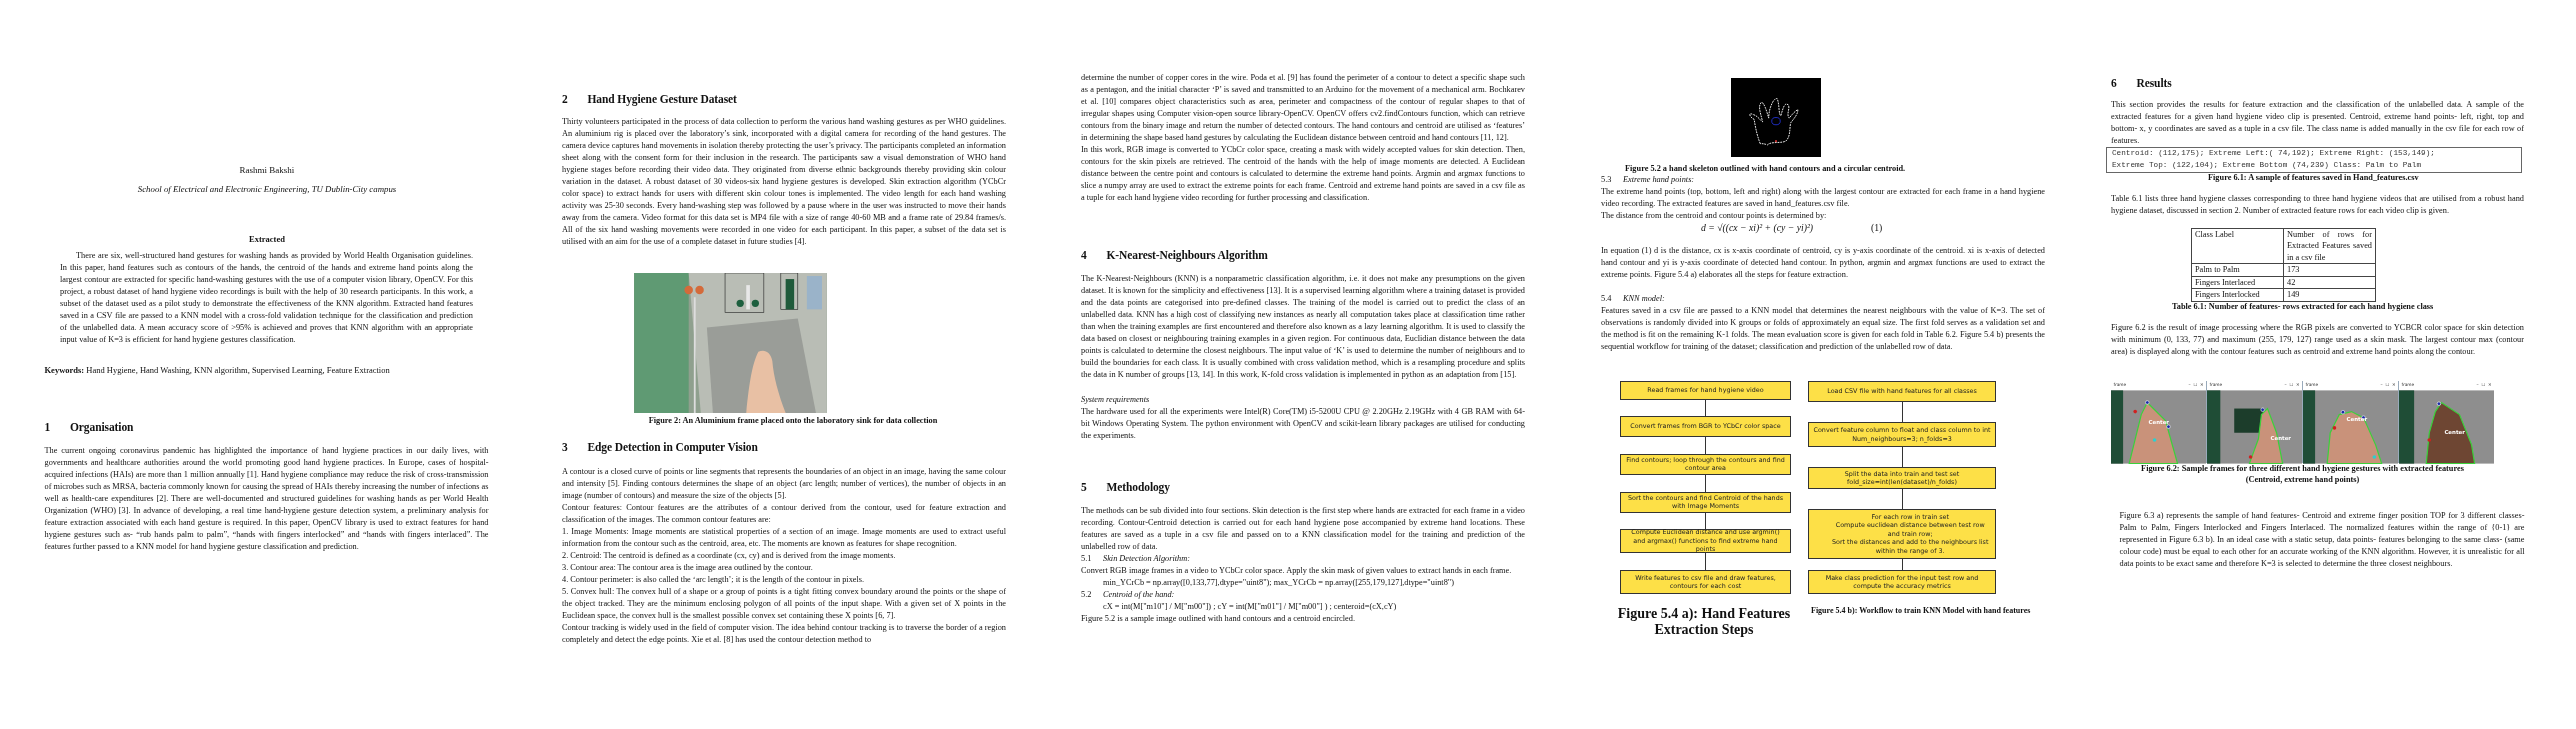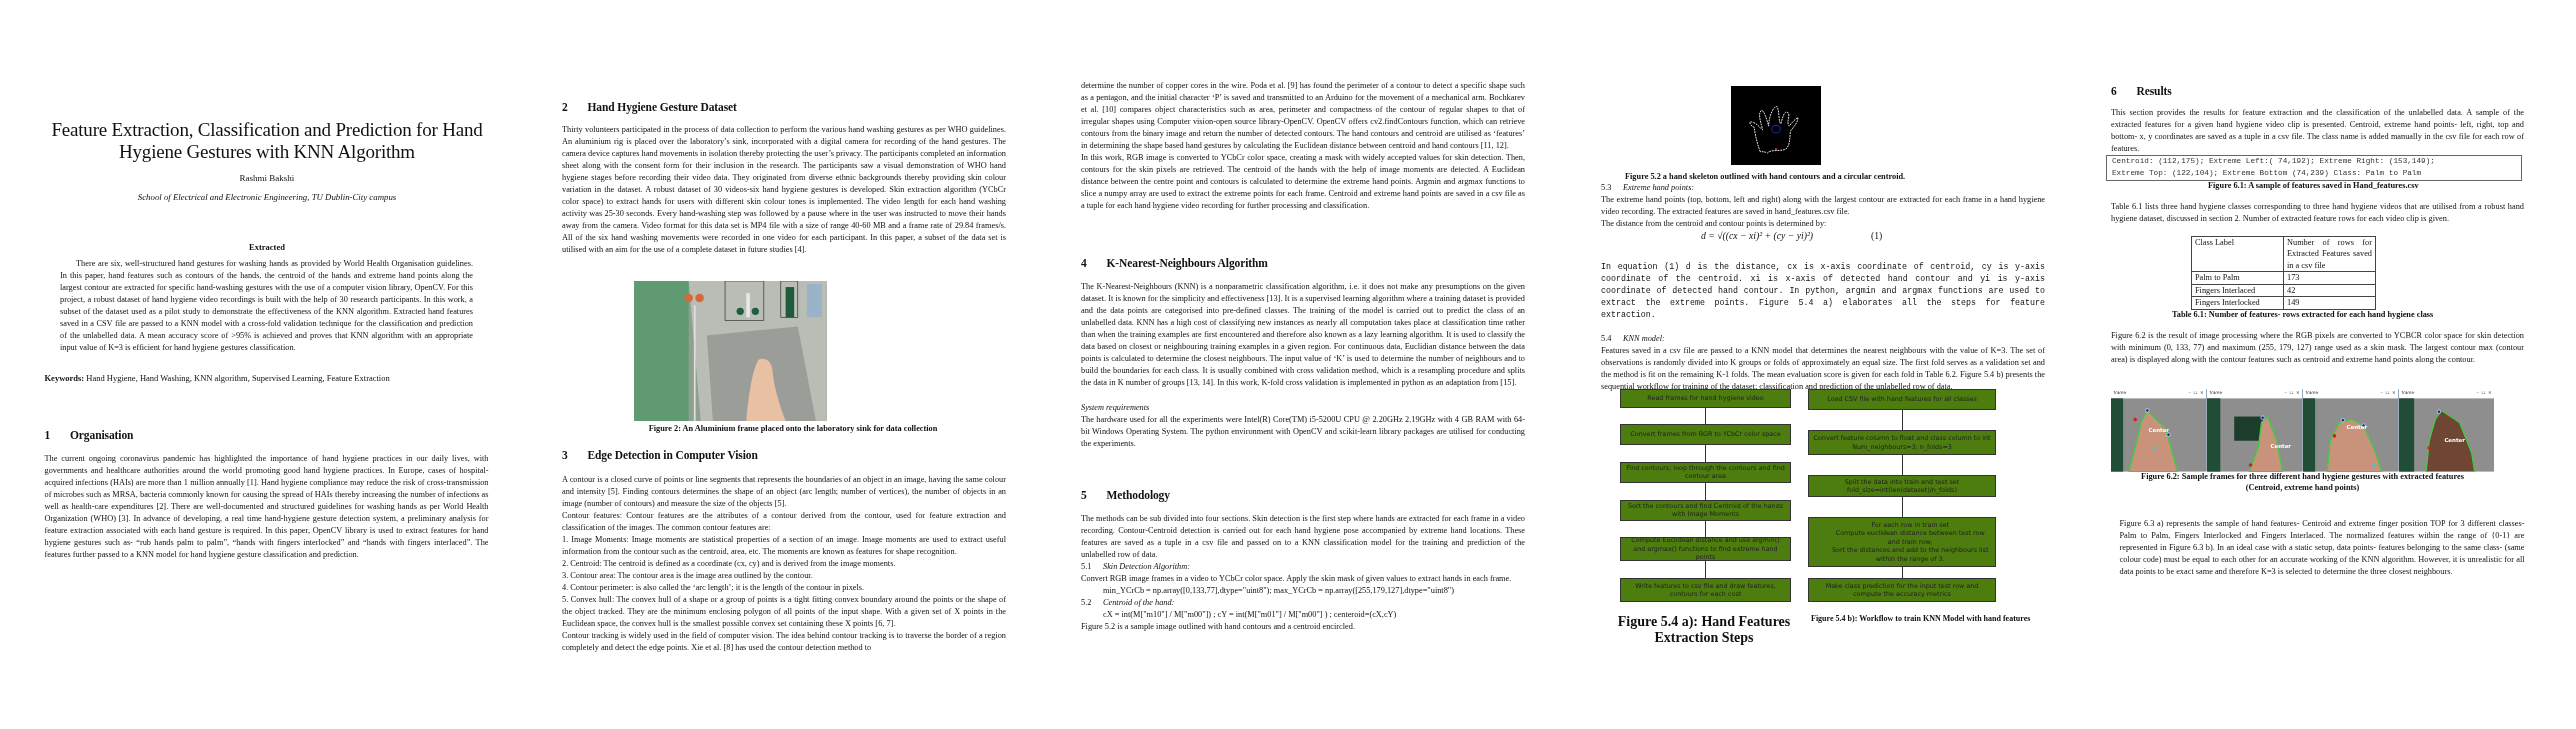--- a/index.html
+++ b/index.html
@@ -1,18 +1,18 @@
 <!DOCTYPE html>
 <html style="font-size:9.7px"><head>
 <meta charset="utf-8">
 <style>
   html, body { margin: 0; padding: 0; background: #ffffff; }
   body { width: 2576px; height: 729px; position: relative; overflow: hidden;
          font-family: "Liberation Serif", "DejaVu Serif", serif; color: #111; }
-  .page { position: absolute; top: 16px; width: 462px; height: 687px; }
+  .page { position: absolute; top: 8px; width: 462px; height: 687px; }
   .p1 { left: 36px; } .p2 { left: 562px; } .p3 { left: 1081px; } .p4 { left: 1601px; } .p5 { left: 2111px; width: 425px; }
   p, .txt { font-size: 8.3px; line-height: 12px; margin: 0; text-align: justify; }
   .title { position: absolute; top: 103px; left: 6px; width: 450px; text-align: center;
            font-size: 19px; line-height: 22px; letter-spacing: -0.2px; }
   .author { position: absolute; top: 157px; left: 0; width: 462px; text-align: center; font-size: 9px; }
   .affil { position: absolute; top: 176px; left: 0; width: 462px; text-align: center; font-size: 8.8px; font-style: italic; }
   .abs-h { position: absolute; top: 226px; left: 0; width: 462px; text-align: center; font-weight: bold; font-size: 8.5px; }
   .abs-b { position: absolute; top: 242px; left: 24px; width: 413px; text-indent: 16px; }
   .kw { position: absolute; top: 357px; left: 8.5px; width: 450px; font-size: 8.5px; }
   .kw b { font-weight: bold; }
@@ -21,30 +21,29 @@
   .sec { position: absolute; left: 8.5px; width: 444px; }
   .sub { font-style: italic; }
   .sub .n { font-style: normal; display: inline-block; width: 22px; }
   .fig-cap { font-weight: bold; font-size: 8.3px; text-align: center; }
   .code-line { text-indent: 22px; text-align: left; }
   .photo { position: absolute; background: #6f8c70; overflow: hidden; }
   .mono-box { border: 0.6px solid #666; font-family: "Liberation Mono", "DejaVu Sans Mono", monospace;
               font-size: 7.7px; line-height: 11.5px; padding: 0.6px 4.9px; color: #333; white-space: nowrap; }
   table.t61 { border-collapse: collapse; font-size: 8.3px; }
   table.t61 td { border: 0.6px solid #444; padding: 0 3px; vertical-align: top; line-height: 11.5px; }
-  .flow { position: absolute; border: 0.9px solid #333; background: #4d7c0f; font-family: "DejaVu Sans", sans-serif;
+  .flow { position: absolute; border: 0.9px solid #333; background: #fde047; font-family: "DejaVu Sans", sans-serif;
           font-size: 6.4px; line-height: 8.5px; text-align: center; display: flex; align-items: center;
           justify-content: center; color: #222; box-sizing: border-box; padding: 1.2px 3.6px; }
   .vline { position: absolute; width: 0.9px; background: #333; }
 </style>
 </head>
 <body>
 
 <div class="page p1">
-  <div class="title">Feature Extraction, Classification and Prediction for Hand Hygiene Gestures with KNN Algorithm</div>
   <div class="author">Rashmi Bakshi</div>
   <div class="affil">School of Electrical and Electronic Engineering, TU Dublin-City campus</div>
   <div class="abs-h">Extracted</div>
   <p class="abs-b">There are six, well-structured hand gestures for washing hands as provided by World Health Organisation guidelines. In this paper, hand features such as contours of the hands, the centroid of the hands and extreme hand points along the largest contour are extracted for specific hand-washing gestures with the use of a computer vision library, OpenCV. For this project, a robust dataset of hand hygiene video recordings is built with the help of 30 research participants. In this work, a subset of the dataset used as a pilot study to demonstrate the effectiveness of the KNN algorithm. Extracted hand features saved in a CSV file are passed to a KNN model with a cross-fold validation technique for the classification and prediction of the unlabelled data. A mean accuracy score of &gt;95% is achieved and proves that KNN algorithm with an appropriate input value of K=3 is efficient for hand hygiene gestures classification.</p>
   <div class="kw">
     <b>Keywords:</b>
     <span>Hand Hygiene, Hand Washing, KNN algorithm, Supervised Learning, Feature Extraction</span>
   </div>
   <div class="sec" style="top:413px;">
     <h2><span class="num">1</span><span>Organisation</span></h2>
@@ -126,21 +125,21 @@
   </div>
   <div class="fig-cap" style="position:absolute; top:156px; left:24px; width:340px; text-align:left;">Figure 5.2 a hand skeleton outlined with hand contours and a circular centroid.</div>
   <div class="sec" style="top:166px; left:0;">
     <p class="sub"><span class="n">5.3</span><span>Extreme hand points:</span></p>
     <p>The extreme hand points (top, bottom, left and right) along with the largest contour are extracted for each frame in a hand hygiene video recording. The extracted features are saved in hand_features.csv file.</p>
     <p>The distance from the centroid and contour points is determined by:</p>
     <div style="position:relative; height:13.4px; font-style:italic;">
       <span style="position:absolute; left:100px;">d = √((cx − xi)² + (cy − yi)²)</span>
       <span style="position:absolute; left:270px; font-style:normal;">(1)</span>
     </div>
-    <p style="margin-top:18px;font-family:Liberation Mono, monospace;">In equation (1) d is the distance, cx is x-axis coordinate of centroid, cy is y-axis coordinate of the centroid. xi is x-axis of detected hand contour and yi is y-axis coordinate of detected hand contour. In python, argmin and argmax functions are used to extract the extreme points. Figure 5.4 a) elaborates all the steps for feature extraction.</p>
+    <p style="margin-top:10px;">In equation (1) d is the distance, cx is x-axis coordinate of centroid, cy is y-axis coordinate of the centroid. xi is x-axis of detected hand contour and yi is y-axis coordinate of detected hand contour. In python, argmin and argmax functions are used to extract the extreme points. Figure 5.4 a) elaborates all the steps for feature extraction.</p>
     <p class="sub" style="margin-top:12px;"><span class="n">5.4</span><span>KNN model:</span></p>
     <p>Features saved in a csv file are passed to a KNN model that determines the nearest neighbours with the value of K=3. The set of observations is randomly divided into K groups or folds of approximately an equal size. The first fold serves as a validation set and the method is fit on the remaining K-1 folds.  The mean evaluation score is given for each fold in Table 6.2.  Figure 5.4 b) presents the sequential workflow for training of the dataset; classification and prediction of the unlabelled row of data.</p>
   </div>
 
   <div>
     <div class="vline" style="left:104px; top:391px; height:17px;"></div>
     <div class="vline" style="left:104px; top:429px; height:17px;"></div>
     <div class="vline" style="left:104px; top:467px; height:17px;"></div>
     <div class="vline" style="left:104px; top:504px; height:17px;"></div>
     <div class="vline" style="left:104px; top:545px; height:17px;"></div>

